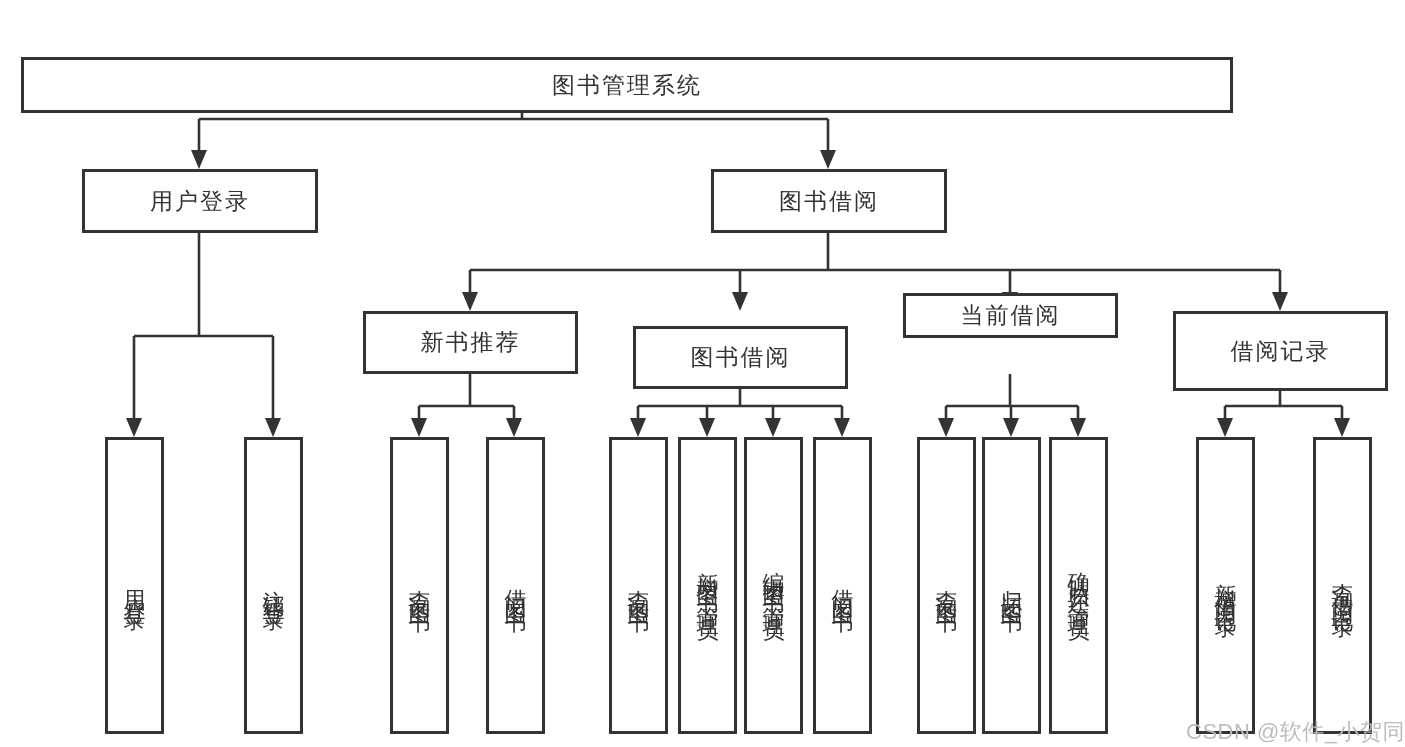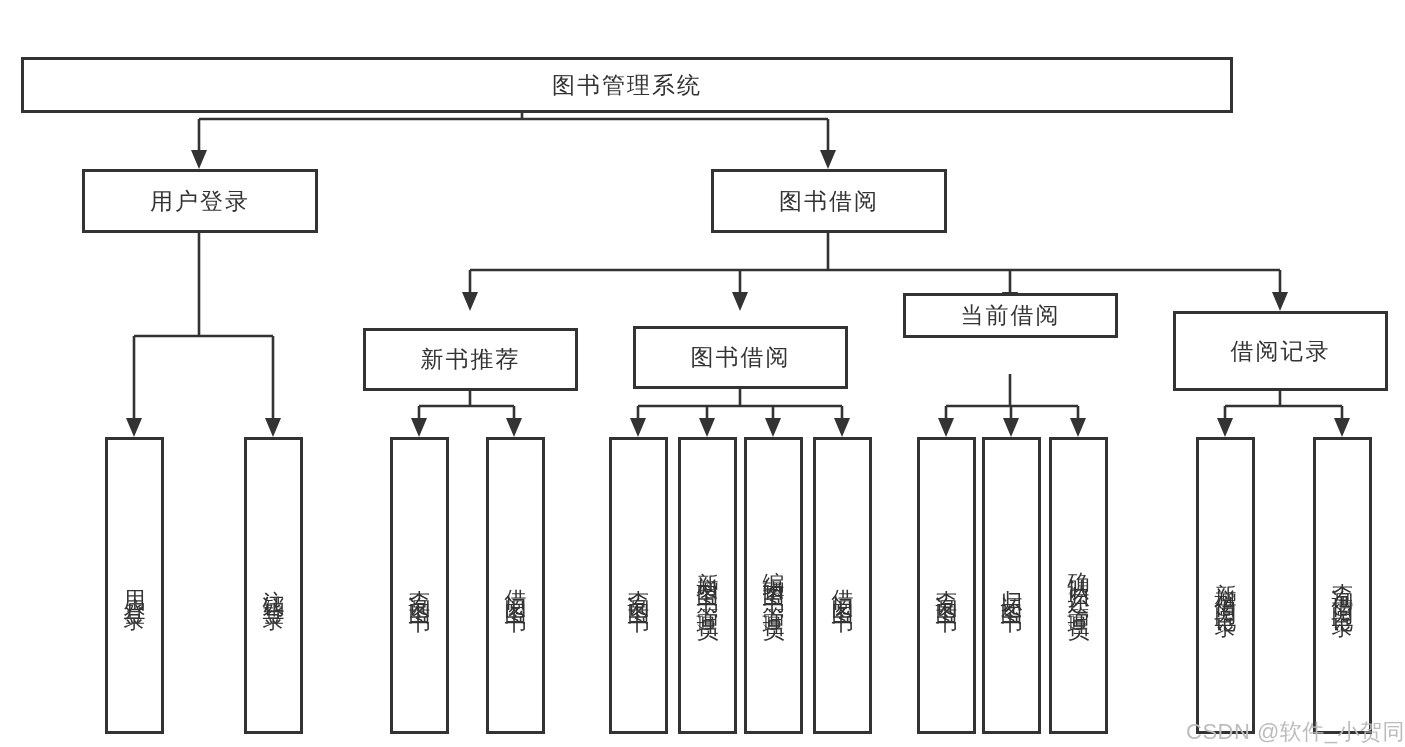--- a/index.html
+++ b/index.html
@@ -74,21 +74,21 @@
     M946 437 l-8 -19 l16 0 z  M1011 437 l-8 -19 l16 0 z
     M1078 437 l-8 -19 l16 0 z M1225 437 l-8 -19 l16 0 z
     M1342 437 l-8 -19 l16 0 z"></path>
 </svg>
 
 <div class="box" style="left:21px; top:21px; width:1212px; height:56px;margin-top:36px;">图书管理系统</div>
 
 <div class="box" style="left:82px; top:169px; width:236px; height:64px;">用户登录</div>
 <div class="box" style="left:711px; top:169px; width:236px; height:64px;">图书借阅</div>
 
-<div class="box" style="left:363px; top:311px; width:215px; height:63px;margin-top:17px;">新书推荐</div>
+<div class="box" style="left:363px; top:311px; width:215px; height:63px;">新书推荐</div>
 <div class="box" style="left:633px; top:326px; width:215px; height:63px;">图书借阅</div>
 <div class="box" style="left:903px; top:293px; width:215px; height:45px;">当前借阅</div>
 <div class="box" style="left:1173px; top:311px; width:215px; height:80px;">借阅记录</div>
 
 <div class="vbox" style="left:105px;">用户登录</div>
 <div class="vbox" style="left:244px;">注销登录</div>
 
 <div class="vbox" style="left:390px;">查询图书</div>
 <div class="vbox" style="left:486px;">借阅图书</div>
 

